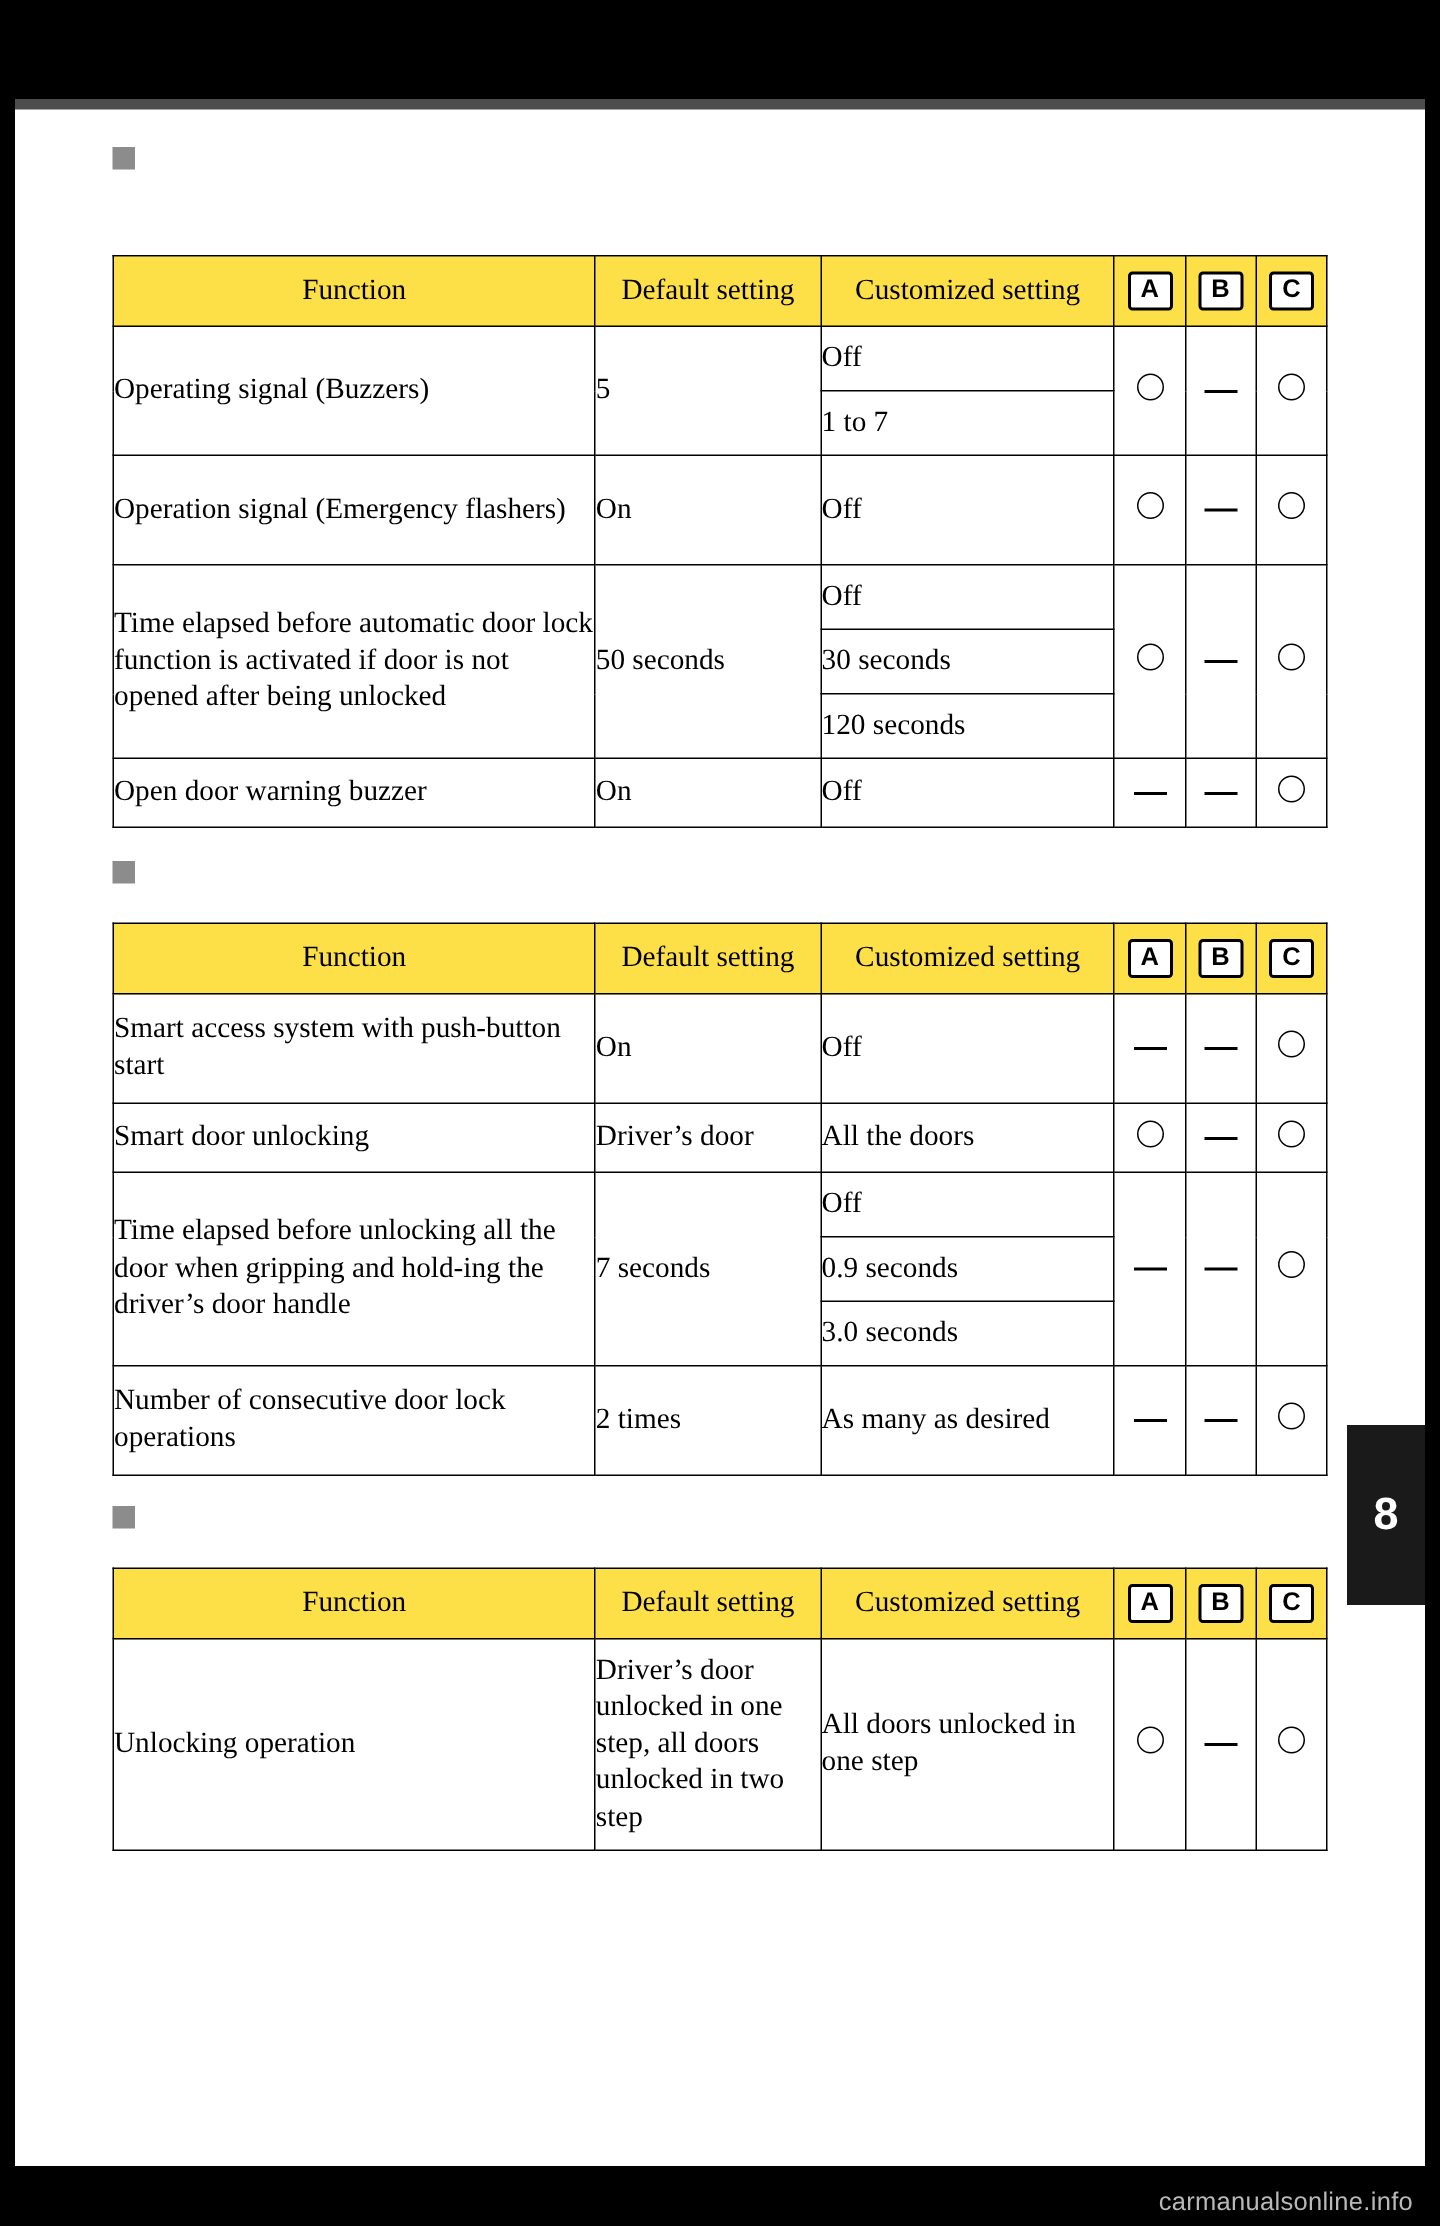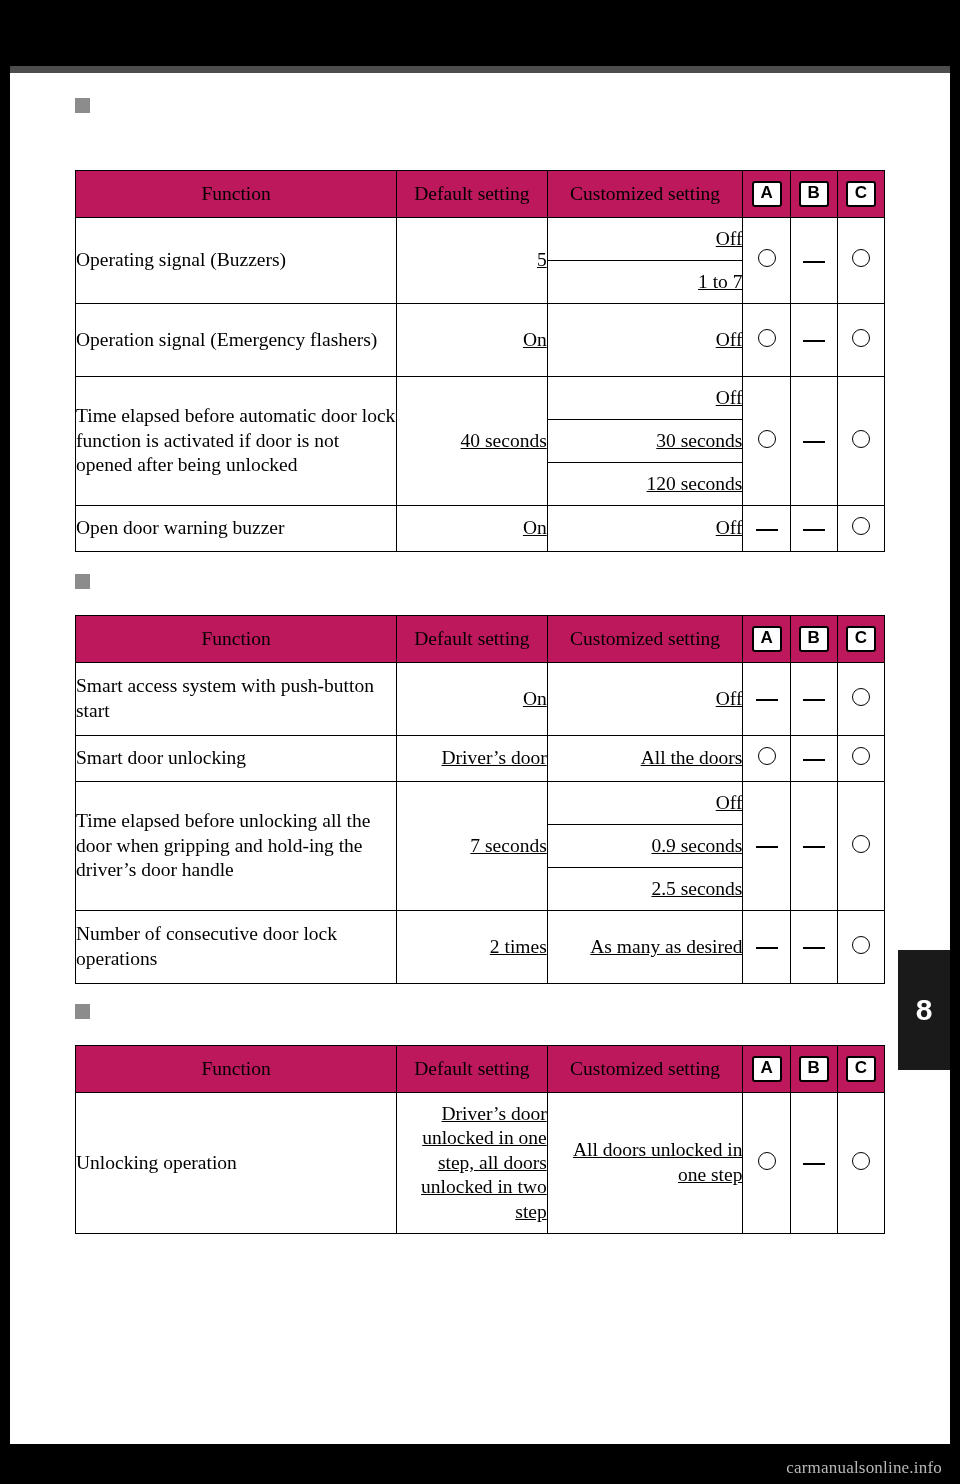--- a/index.html
+++ b/index.html
@@ -66,21 +66,21 @@
     font-size: 30px;
     font-weight: bold;
     font-family: "Liberation Sans", sans-serif;
   }
   .watermark {
     position: absolute;
     right: 18px;
     bottom: 6px;
     color: #b8b8b8;
     font-size: 17px;
-    font-family: Liberation Serif, serif;
+    font-family: Liberation Sans, sans-serif;
     letter-spacing: 0.2px;
   }
   
   .sect-marker {
     position: absolute;
     width: 15px;
     height: 15px;
     background: #8c8c8c;
   }
   
@@ -91,41 +91,40 @@
     background: #ffffff;
   }
   table.spec td, table.spec th {
     border: 1px solid #000000;
     font-weight: normal;
     font-size: 19.5px;
     padding: 0;
     vertical-align: middle;
   }
   .hdr td {
-    background: #be185d;
+    background: #fde047;
     text-align: center;
     height: 46px;
     font-size: 20px;
     margin-left: 16px;
   }
   .c-func { width: 320px; }
   .c-def  { width: 150px; }
   .c-cust { width: 195px; }
   .c-abc  { width: 47px; }
   td.func {
     text-align: left;
     padding: 6px 8px 6px 10px;
     line-height: 1.26;
     margin-top: 24px;
   }
   td.ctr {
-    text-align: right;
+    text-align: left;
     padding: 6px 4px;
     line-height: 1.26;
-    text-decoration: underline;
   }
   td.abc {
     text-align: center;
     font-size: 21px;
     font-family: "Liberation Sans", sans-serif;
   }
   .abc-chip {
     display: inline-block;
     border: 2px solid #000000;
     border-radius: 3px;
@@ -205,21 +204,21 @@
       <td class="func" style="height:72px">Operation signal (Emergency flashers)</td>
       <td class="ctr">On</td>
       <td class="ctr">Off</td>
       <td class="abc"><span class="circ"></span></td>
       <td class="abc"><span class="dash"></span></td>
       <td class="abc"><span class="circ"></span></td>
     </tr>
 
     <tr>
       <td class="func" rowspan="3">Time elapsed before automatic door lock function is activated if door is not opened after being unlocked</td>
-      <td class="ctr" rowspan="3">40 seconds</td>
+      <td class="ctr" rowspan="3">50 seconds</td>
       <td class="ctr" style="height:42px">Off</td>
       <td class="abc" rowspan="3"><span class="circ"></span></td>
       <td class="abc" rowspan="3"><span class="dash"></span></td>
       <td class="abc" rowspan="3"><span class="circ"></span></td>
     </tr>
     <tr>
       <td class="ctr" style="height:42px">30 seconds</td>
     </tr>
     <tr>
       <td class="ctr" style="height:42px">120 seconds</td>
@@ -277,21 +276,21 @@
       <td class="ctr" rowspan="3">7 seconds</td>
       <td class="ctr" style="height:42px">Off</td>
       <td class="abc" rowspan="3"><span class="dash"></span></td>
       <td class="abc" rowspan="3"><span class="dash"></span></td>
       <td class="abc" rowspan="3"><span class="circ"></span></td>
     </tr>
     <tr>
       <td class="ctr" style="height:42px">0.9 seconds</td>
     </tr>
     <tr>
-      <td class="ctr" style="height:42px">2.5 seconds</td>
+      <td class="ctr" style="height:42px">3.0 seconds</td>
     </tr>
     <tr>
       <td class="func" style="height:72px">Number of consecutive door lock operations</td>
       <td class="ctr">2 times</td>
       <td class="ctr">As many as desired</td>
       <td class="abc"><span class="dash"></span></td>
       <td class="abc"><span class="dash"></span></td>
       <td class="abc"><span class="circ"></span></td>
     </tr>
   </tbody>

